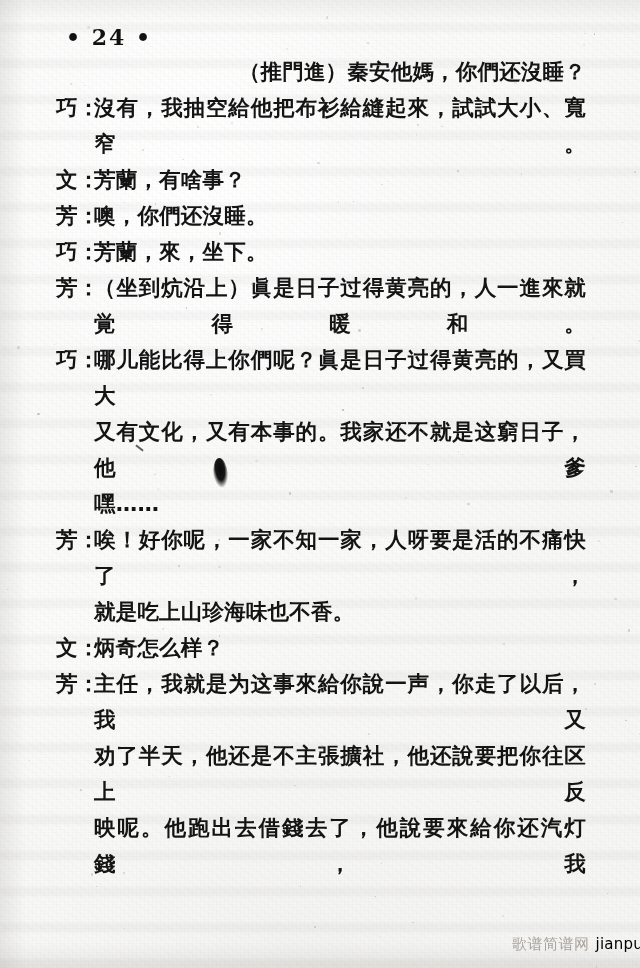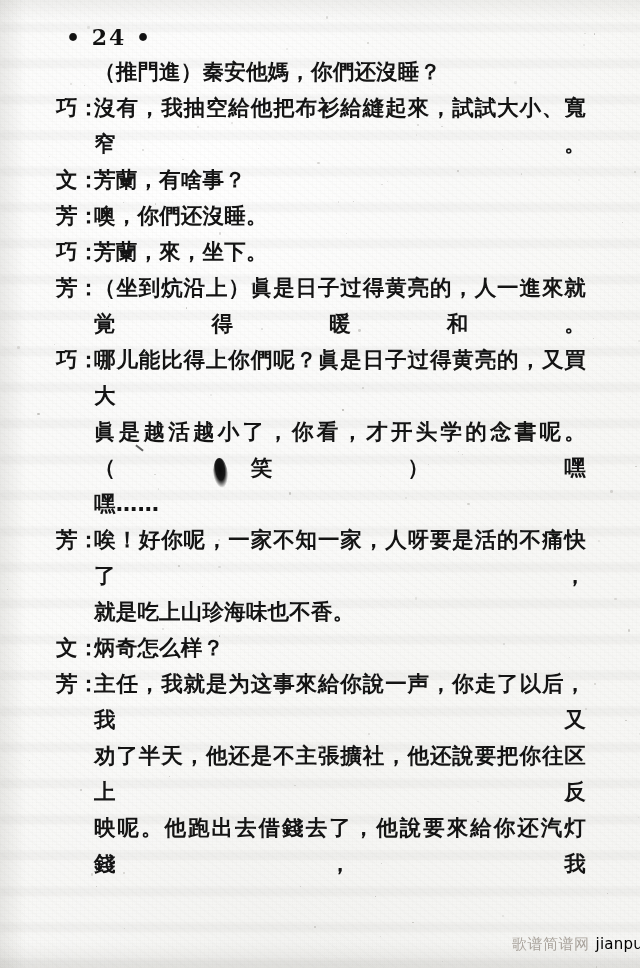--- a/index.html
+++ b/index.html
@@ -87,21 +87,21 @@
     display: flex;
     align-items: baseline;
     font-family: "DejaVu Sans", "Liberation Sans", sans-serif;
     font-weight: bold;
     font-size: 21.5px;
     line-height: 36px;
     color: #141414;
     white-space: pre;
     letter-spacing: .2px;
   }
-  .line.indent-stage   { padding-left: 38px; }
+  .line.indent-stage   { padding-left: 38px; text-align: right; }
   .line.cont           { padding-left: 38px; }
 
   .speaker {
     flex: 0 0 auto;
     width: 38px;
     font-family: "DejaVu Sans", "Liberation Sans", sans-serif;
     font-weight: bold;
   }
   .utter {
     flex: 1 1 auto;
@@ -183,21 +183,21 @@
     <div class="folio">• 24 •</div>
 
     <div id="body-text">
         <div class="line indent-stage"><span class="utter">（推門進）秦安他媽，你們还沒睡？</span></div>
         <div class="line justify"><span class="speaker">巧：</span><span class="utter">沒有，我抽空給他把布衫給縫起來，試試大小、寬窄。</span></div>
         <div class="line"><span class="speaker">文：</span><span class="utter">芳蘭，有啥事？</span></div>
         <div class="line"><span class="speaker">芳：</span><span class="utter">噢，你們还沒睡。</span></div>
         <div class="line"><span class="speaker">巧：</span><span class="utter">芳蘭，來，坐下。</span></div>
         <div class="line justify"><span class="speaker">芳：</span><span class="utter">（坐到炕沿上）眞是日子过得黄亮的，人一進來就覚得暖和。</span></div>
         <div class="line justify"><span class="speaker">巧：</span><span class="utter">哪儿能比得上你們呢？眞是日子过得黄亮的，又買大</span></div>
-        <div class="line cont justify"><span class="utter">眞是越活越小了，你看，才开头学的念書呢。（笑）嘿</span></div>
+        <div class="line cont justify"><span class="utter">又有文化，又有本事的。我家还不就是这窮日子，他爹</span></div>
         <div class="line cont"><span class="utter">嘿……</span></div>
         <div class="line justify"><span class="speaker">芳：</span><span class="utter">唉！好你呢，一家不知一家，人呀要是活的不痛快了，</span></div>
         <div class="line cont"><span class="utter">就是吃上山珍海味也不香。</span></div>
         <div class="line"><span class="speaker">文：</span><span class="utter">炳奇怎么样？</span></div>
         <div class="line justify"><span class="speaker">芳：</span><span class="utter">主任，我就是为这事來給你說一声，你走了以后，我又</span></div>
         <div class="line cont justify"><span class="utter">劝了半天，他还是不主張擴社，他还說要把你往区上反</span></div>
         <div class="line cont justify"><span class="utter">映呢。他跑出去借錢去了，他說要來給你还汽灯錢，我</span></div>
       </div>
 
     <div id="ink-blot"></div>

